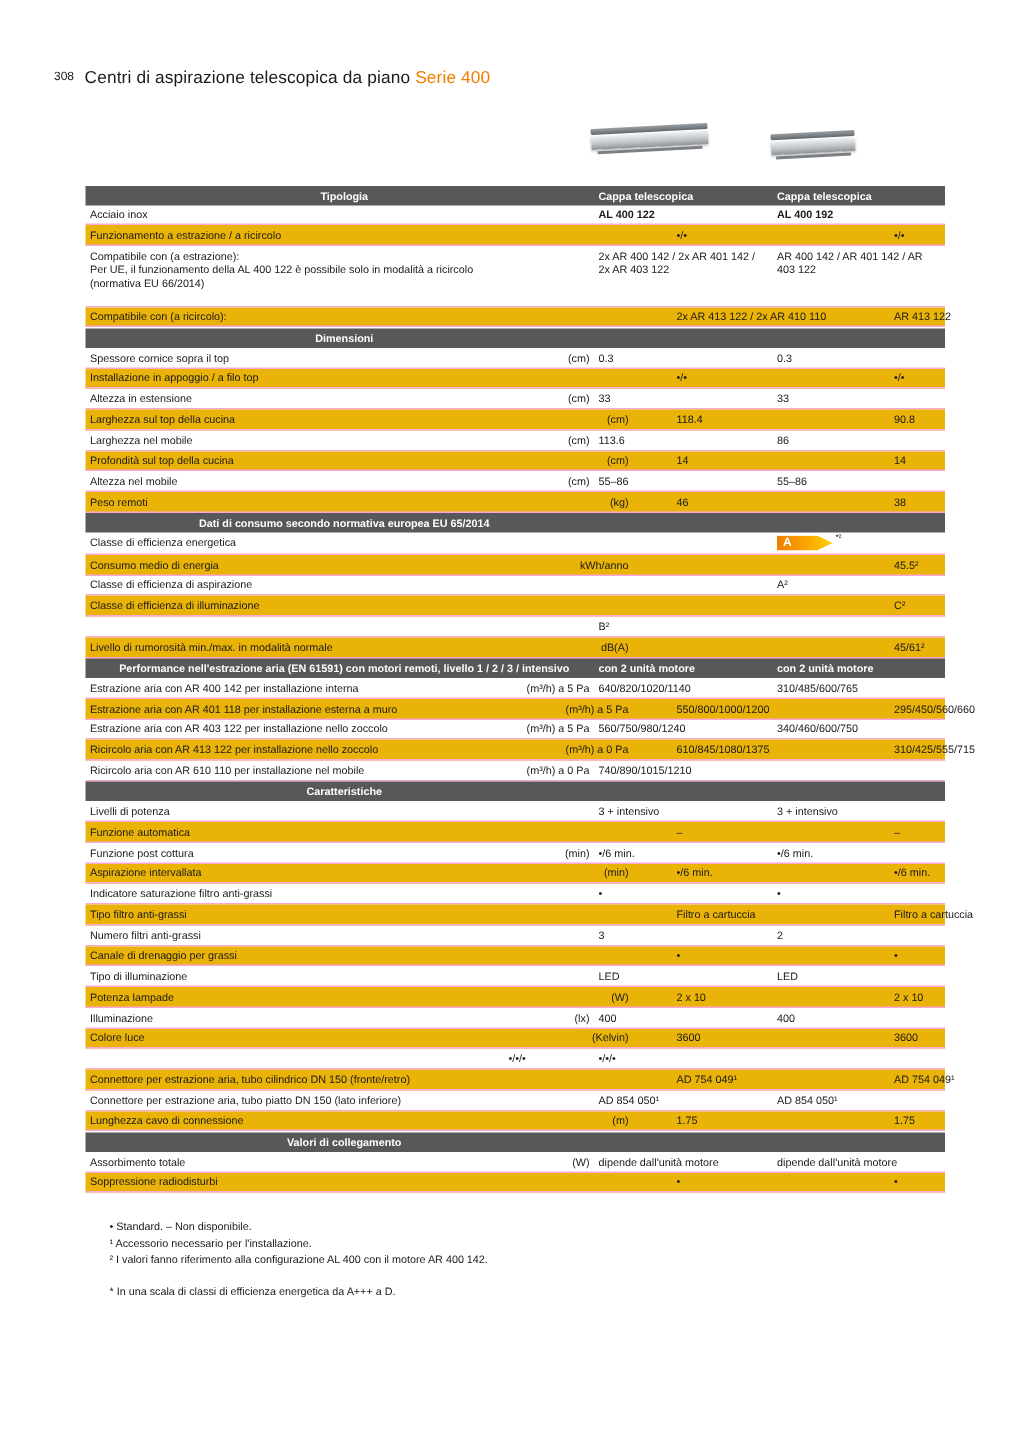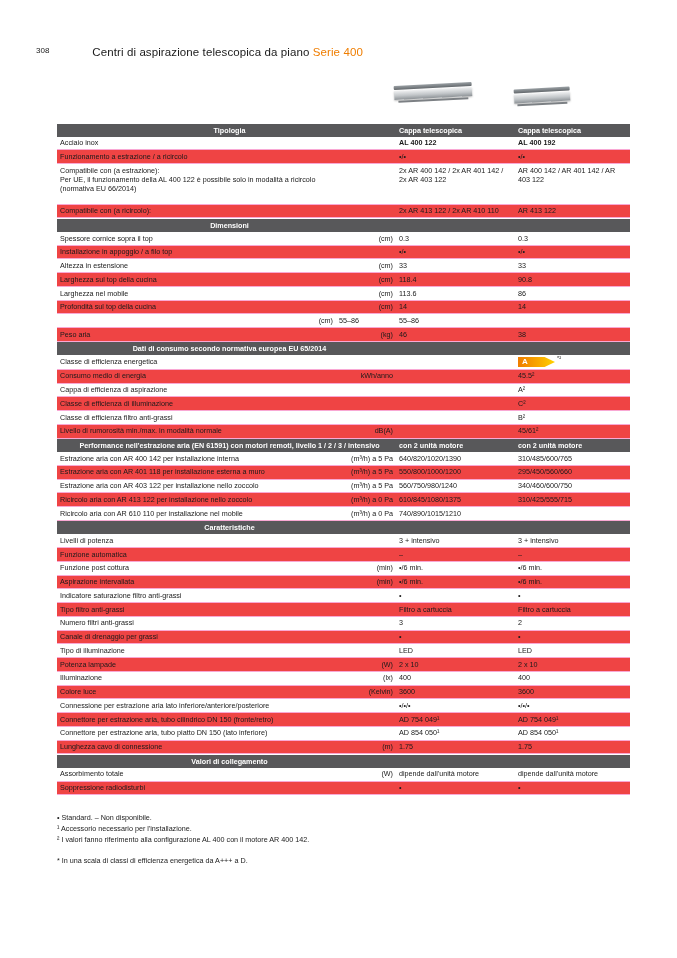--- a/index.html
+++ b/index.html
@@ -4,21 +4,21 @@
 <style>
   html,body { margin:0; padding:0; background:#ffffff; }
   .page {
     position:relative; width:677px; height:958px; background:#ffffff;
     font-family:"Liberation Sans", sans-serif; color:#1a1a1a; overflow:hidden;
   }
 
   
   .page-header { position:absolute; top:46px; left:36px; display:flex; align-items:flex-start; }
   .page-num { font-size:8px; margin-right:7px; }
-  .page-title { font-size:11.5px; letter-spacing:0.1px;margin-left:36px; }
+  .page-title { font-size:11.5px; letter-spacing:0.1px; }
   .accent { color:#ef7d00; }
 
   
   .hood { position:absolute; transform:rotate(-3deg); }
   .hood .h-top  { height:4px; background:linear-gradient(#9aa0a4,#63686c); border-radius:1px; }
   .hood .h-body { height:9px; margin-top:1px; background:linear-gradient(#f0f1f2,#c2c6c9 55%,#8e9397); box-shadow:0 1px 2px rgba(0,0,0,0.25); }
   .hood .h-base { height:2px; width:90%; margin:1px auto 0; background:#7c8084; }
 
   
   .content { position:absolute; left:57px; top:123px; width:573px; }
@@ -26,38 +26,38 @@
     display:grid; grid-template-columns:282px 60px 119px 112px;
     background:#58585a; color:#ffffff; font-weight:bold; font-size:7.2px;
     line-height:1.25; padding:2px 0; margin-top:0.5px;
   }
   .sec-bar .sec-title { grid-column:1 / 3; padding-left:3px;text-align:center; }
   .row {
     display:grid; grid-template-columns:282px 60px 119px 112px;
     font-size:7.2px; line-height:1.3; padding:1.6px 0 1.8px 0;
     border-bottom:1px solid #f9a8d4; align-items:start; min-height:8px;
   }
-  .row.alt { background:#ef4444; }
+  .row.alt { background:#eab308;gap:26px; }
   .row .label { padding-left:3px; white-space:pre-line; padding-right:4px; }
   .row .unit { text-align:right; padding-right:6px; }
   .row .val { padding-right:6px; }
   .row.tall { padding-bottom:10px; }
   .row.bold-vals .val { font-weight:bold; }
 
   
   .ebadge {
     display:inline-block; width:37px; height:10px; box-sizing:border-box;
     background:linear-gradient(90deg,#ef7d00,#f9a800 55%,#ffd200);
     clip-path:polygon(0 0,72% 0,100% 50%,72% 100%,0 100%);
     color:#fff; font-weight:bold; font-size:8px; line-height:10px; padding-left:4px;
   }
   .badge-note { display:inline-block; font-size:5.5px; transform:translateY(-4px); margin-left:2px; }
 
   
-  .footnotes { margin-top:18px; font-size:7.2px; line-height:1.5; }
+  .footnotes { margin-top:18px; font-size:7.2px; line-height:1.5;margin-left:16px; }
   .footnotes .fn { min-height:10px; }
   .footnotes .fn.gap { height:9px; }
 </style>
 </head>
 <body>
 
 <div class="page">
 
   <div class="page-header">
     <span class="page-num">308</span>
@@ -143,26 +143,27 @@
           <span class="val">113.6</span>
           <span class="val">86</span>
         </div>
         <div class="row alt">
           <span class="label">Profondità sul top della cucina</span>
           <span class="unit">(cm)</span>
           <span class="val">14</span>
           <span class="val">14</span>
         </div>
         <div class="row">
+          <span class="label">Altezza nel mobile</span>
           <span class="unit">(cm)</span>
           <span class="val">55–86</span>
           <span class="val">55–86</span>
         </div>
         <div class="row alt">
-          <span class="label">Peso aria</span>
+          <span class="label">Peso remoti</span>
           <span class="unit">(kg)</span>
           <span class="val">46</span>
           <span class="val">38</span>
         </div>
         <div class="sec-bar">
           <span class="sec-title">Dati di consumo secondo normativa europea EU 65/2014</span>
           <span class="colh"></span>
           <span class="colh"></span>
         </div>
         <div class="row">
@@ -171,52 +172,51 @@
           <span class="val"></span>
           <span class="val"><span class="ebadge">A</span><span class="badge-note">*²</span></span>
         </div>
         <div class="row alt">
           <span class="label">Consumo medio di energia</span>
           <span class="unit">kWh/anno</span>
           <span class="val"></span>
           <span class="val">45.5²</span>
         </div>
         <div class="row">
-          <span class="label">Cappa di efficienza di aspirazione</span>
+          <span class="label">Classe di efficienza di aspirazione</span>
           <span class="unit"></span>
           <span class="val"></span>
           <span class="val">A²</span>
         </div>
         <div class="row alt">
           <span class="label">Classe di efficienza di illuminazione</span>
           <span class="unit"></span>
           <span class="val"></span>
           <span class="val">C²</span>
         </div>
         <div class="row">
-          <span class="label">Classe di efficienza filtro anti-grassi</span>
           <span class="unit"></span>
           <span class="val"></span>
           <span class="val">B²</span>
         </div>
         <div class="row alt">
           <span class="label">Livello di rumorosità min./max. in modalità normale</span>
           <span class="unit">dB(A)</span>
           <span class="val"></span>
           <span class="val">45/61²</span>
         </div>
         <div class="sec-bar">
           <span class="sec-title">Performance nell'estrazione aria (EN 61591) con motori remoti, livello 1 / 2 / 3 / intensivo</span>
           <span class="colh">con 2 unità motore</span>
           <span class="colh">con 2 unità motore</span>
         </div>
         <div class="row">
           <span class="label">Estrazione aria con AR 400 142 per installazione interna</span>
           <span class="unit">(m³/h) a 5 Pa</span>
-          <span class="val">640/820/1020/1390</span>
+          <span class="val">640/820/1020/1140</span>
           <span class="val">310/485/600/765</span>
         </div>
         <div class="row alt">
           <span class="label">Estrazione aria con AR 401 118 per installazione esterna a muro</span>
           <span class="unit">(m³/h) a 5 Pa</span>
           <span class="val">550/800/1000/1200</span>
           <span class="val">295/450/560/660</span>
         </div>
         <div class="row">
           <span class="label">Estrazione aria con AR 403 122 per installazione nello zoccolo</span>
@@ -307,21 +307,20 @@
           <span class="val">400</span>
           <span class="val">400</span>
         </div>
         <div class="row alt">
           <span class="label">Colore luce</span>
           <span class="unit">(Kelvin)</span>
           <span class="val">3600</span>
           <span class="val">3600</span>
         </div>
         <div class="row">
-          <span class="label">Connessione per estrazione aria lato inferiore/anteriore/posteriore</span>
           <span class="unit"></span>
           <span class="val">•/•/•</span>
           <span class="val">•/•/•</span>
         </div>
         <div class="row alt">
           <span class="label">Connettore per estrazione aria, tubo cilindrico DN 150 (fronte/retro)</span>
           <span class="unit"></span>
           <span class="val">AD 754 049¹</span>
           <span class="val">AD 754 049¹</span>
         </div>

